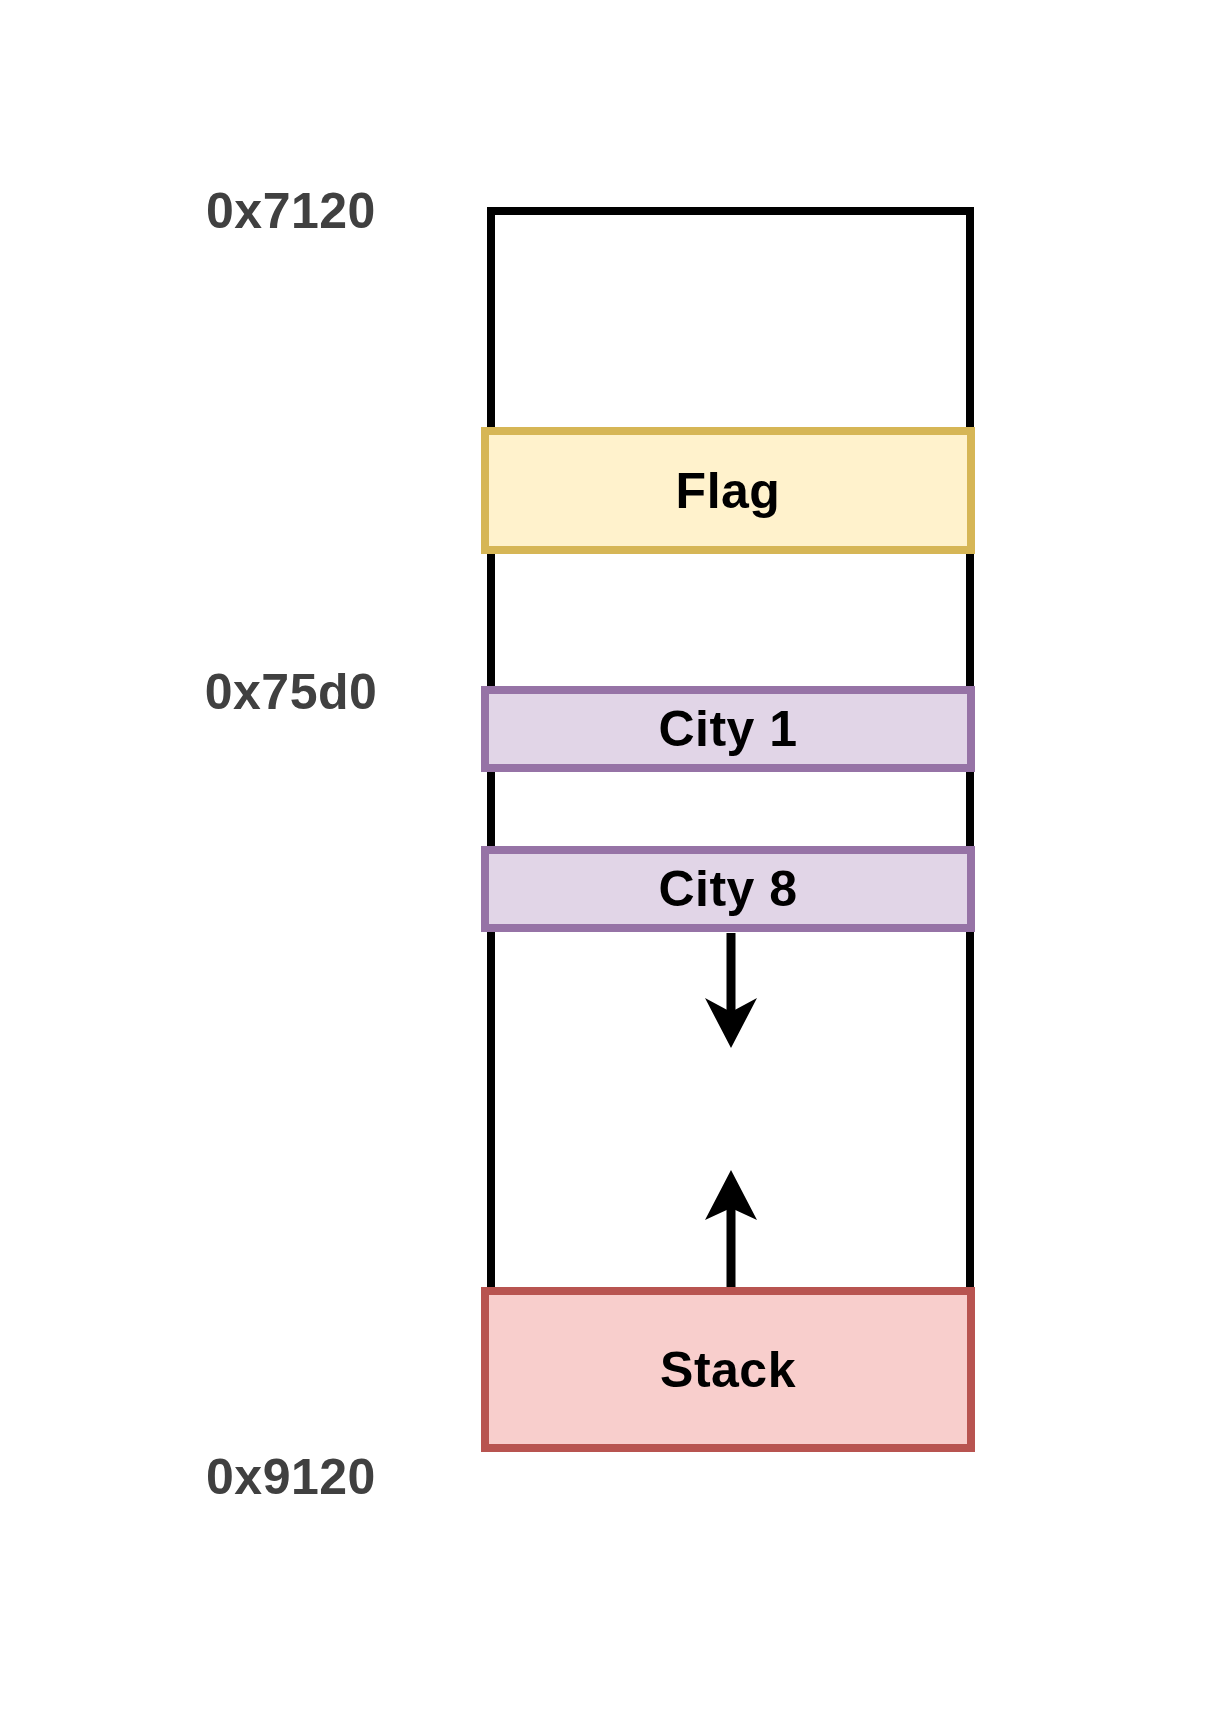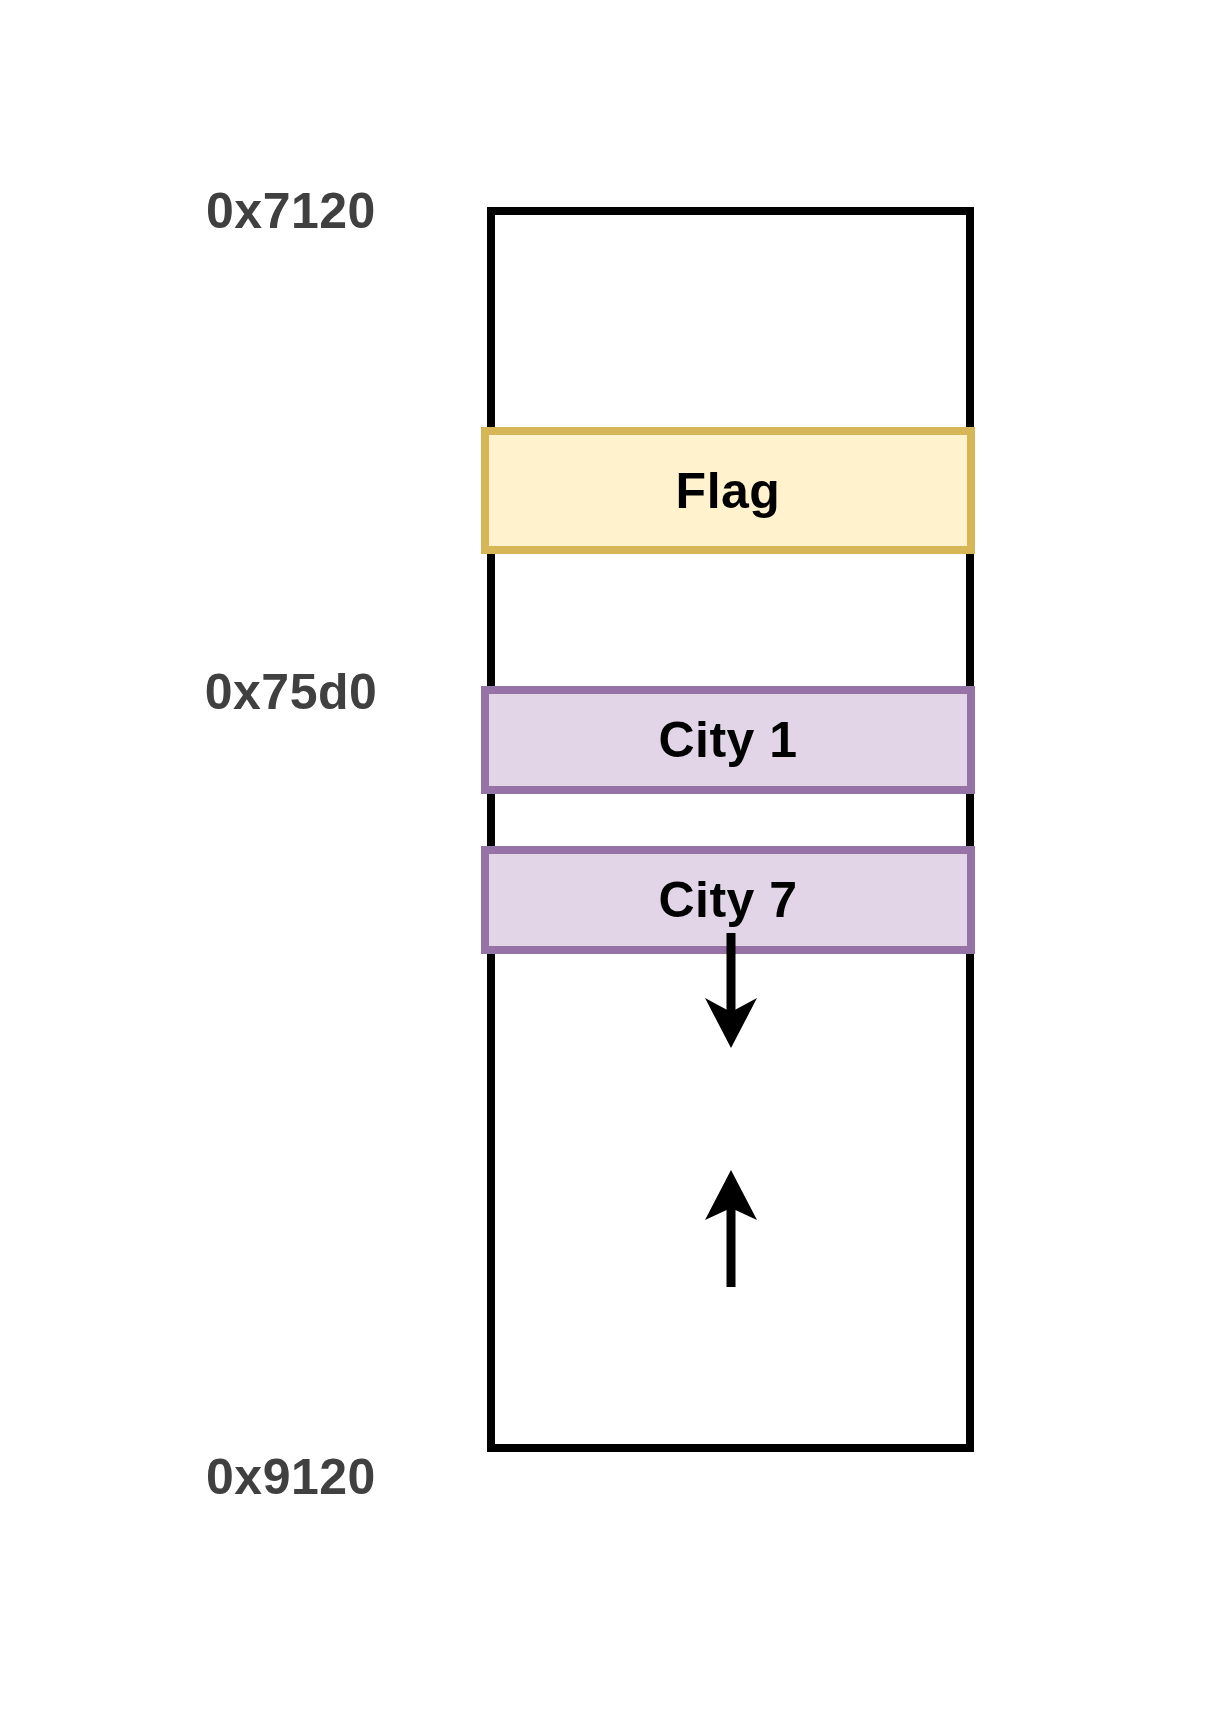--- a/index.html
+++ b/index.html
@@ -41,21 +41,21 @@
     letter-spacing: 0.5px;
   }
   .region-flag {
     top: 405px;
     height: 127px;
     background: #FFF2CC;
     border: 8px solid #D6B656;
     margin-top: 22px;
   }
   .region-city {
-    height: 108px;
+    height: 86px;
     background: #E1D5E7;
     border: 8px solid #9673A6;
     justify-content: center;
   }
   .region-city-1 { top: 686px; }
   .region-city-2 { top: 766px; }
   .region-city-3 { top: 846px; }
   .region-stack {
     top: 1287px;
     height: 165px;
@@ -101,23 +101,26 @@
   <div class="memory-outline"></div>
 
   <div class="region region-flag">
     <span>Flag</span>
   </div>
 
   <div class="region region-city region-city-1">
     <span>City 1</span>
   </div>
   <div class="region region-city region-city-3">
-    <span>City 7</span>
+    <span>City 8</span>
   </div>
 
+  <div class="region region-stack">
+    <span>Stack</span>
+  </div>
 
   <svg class="arrow-layer" viewBox="0 0 1208 1728">
 
     <g fill="#000000">
       <rect x="726.5" y="933" width="9" height="80"></rect>
       <path d="M 705 998 L 731 1048 L 757 998 L 731 1012 Z"></path>
     </g>
 
     <g fill="#000000">
       <rect x="726.5" y="1207" width="9" height="80"></rect>

